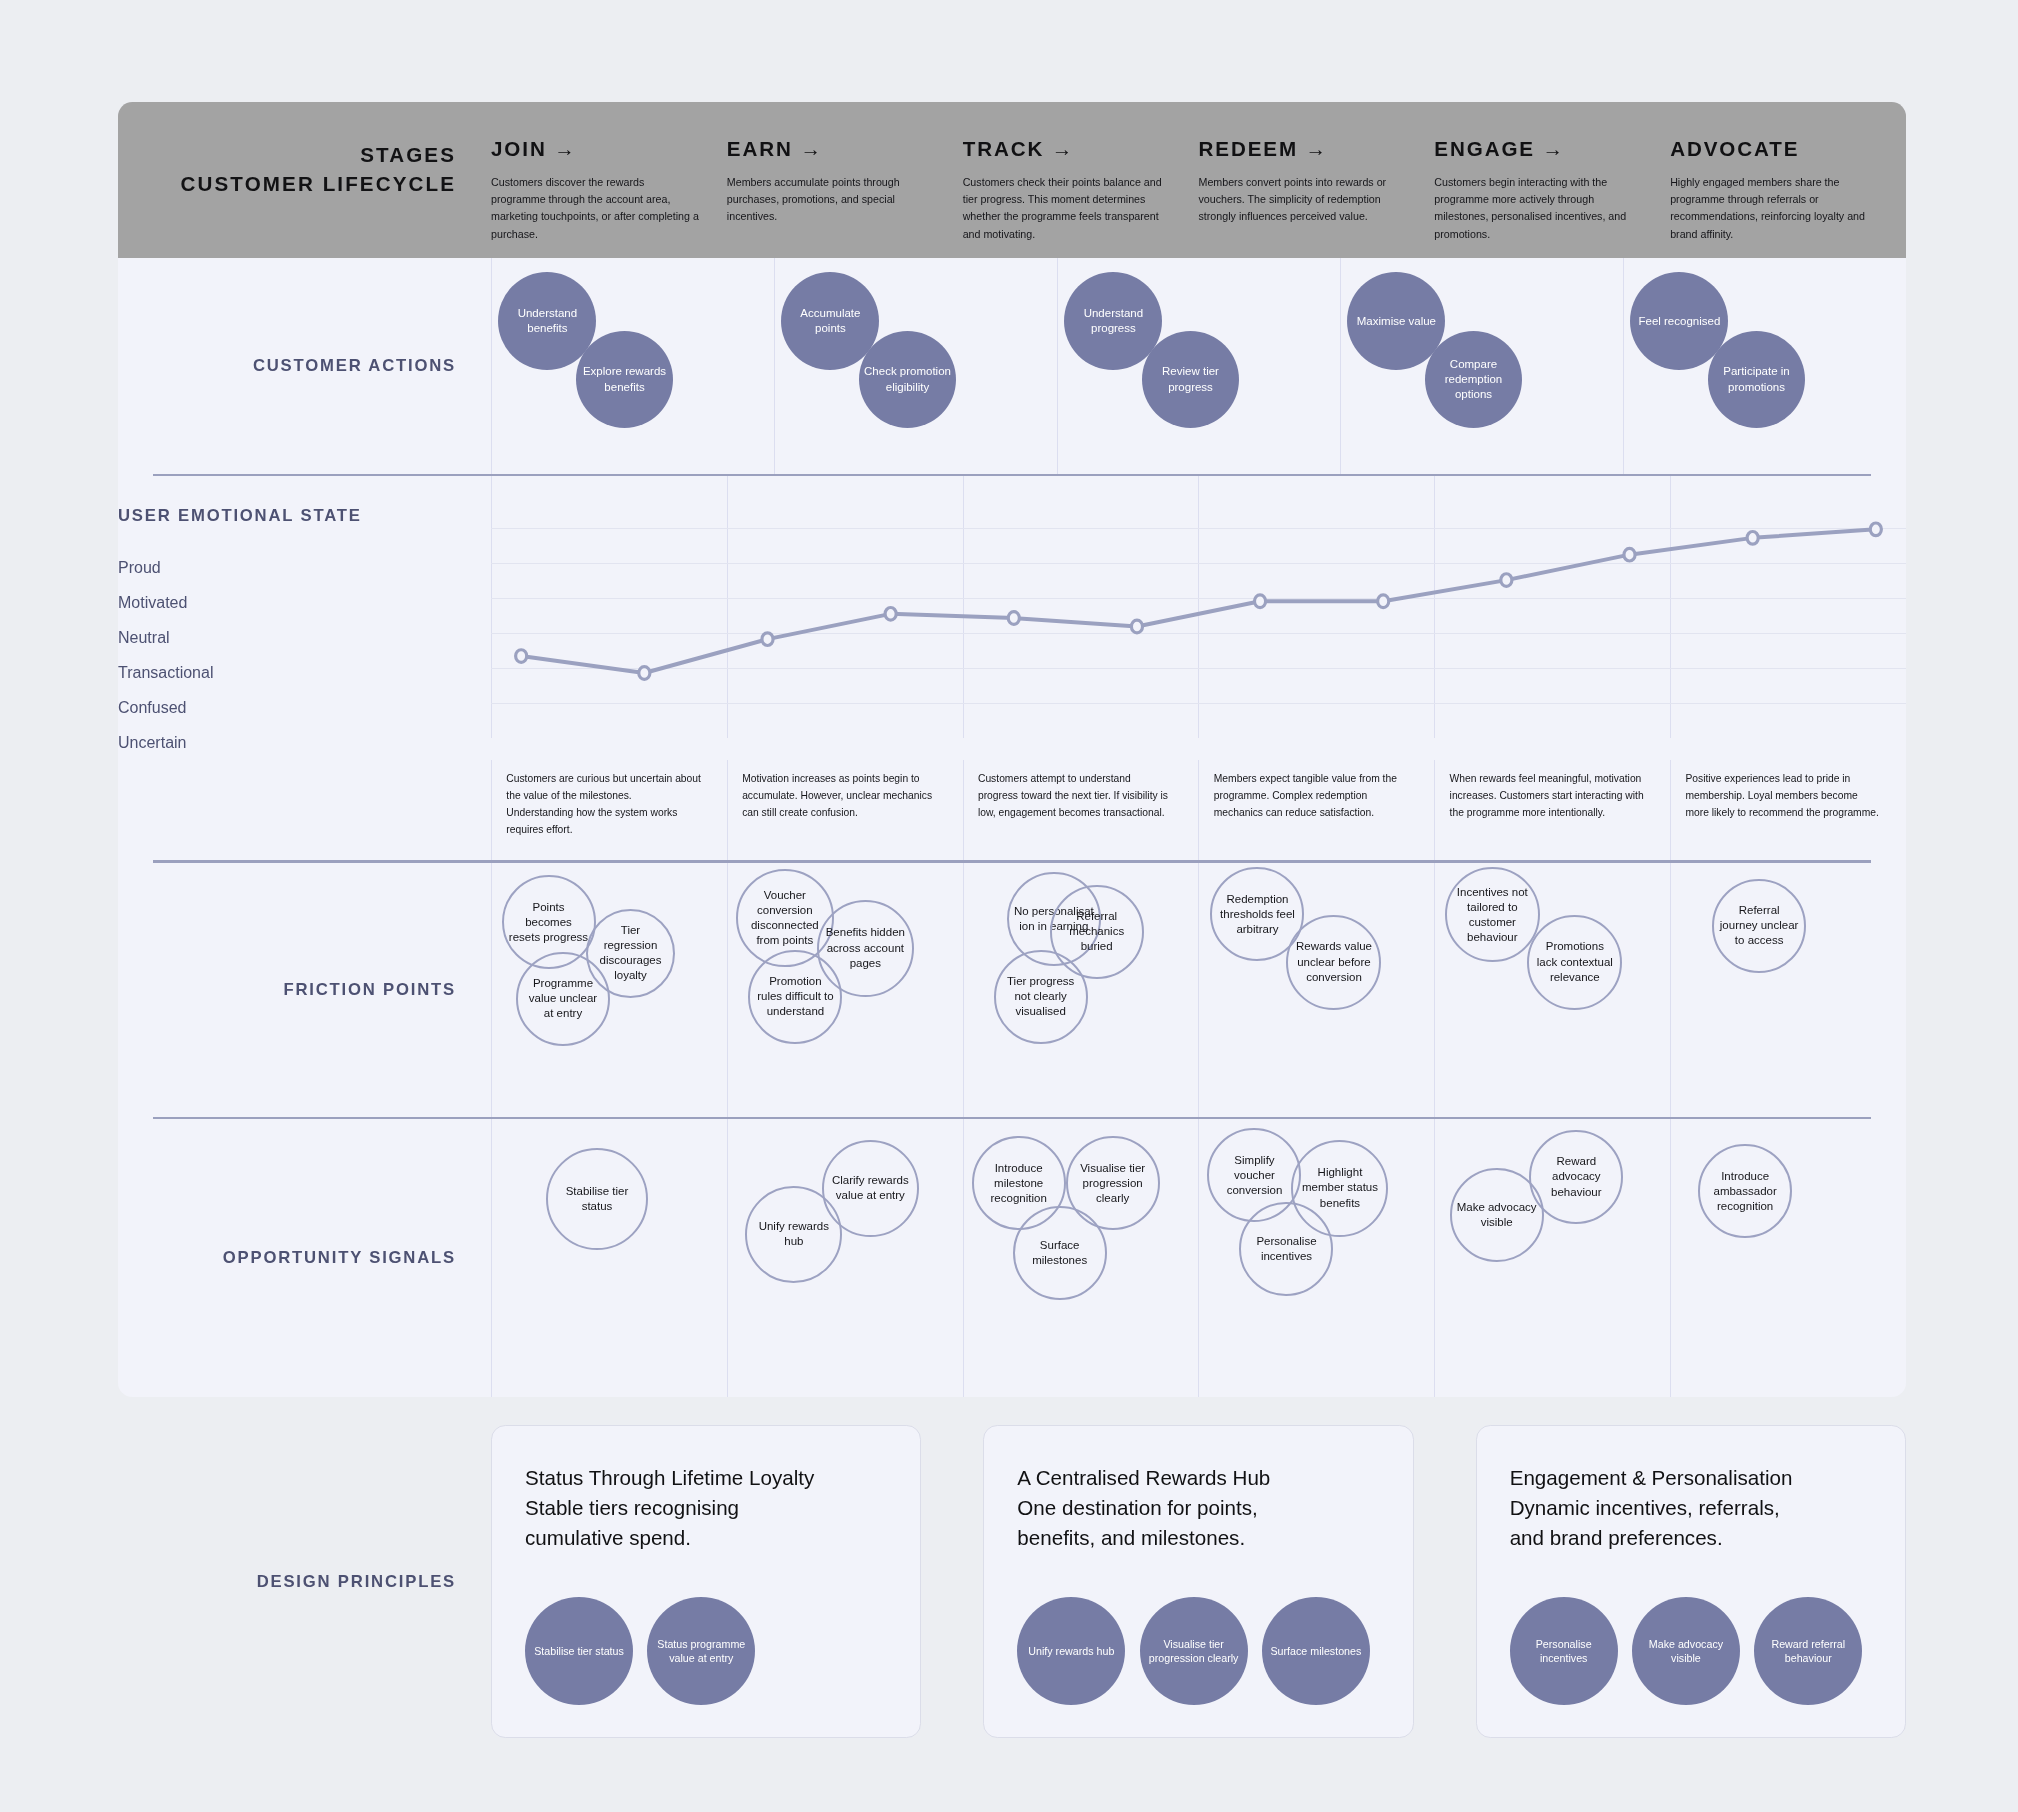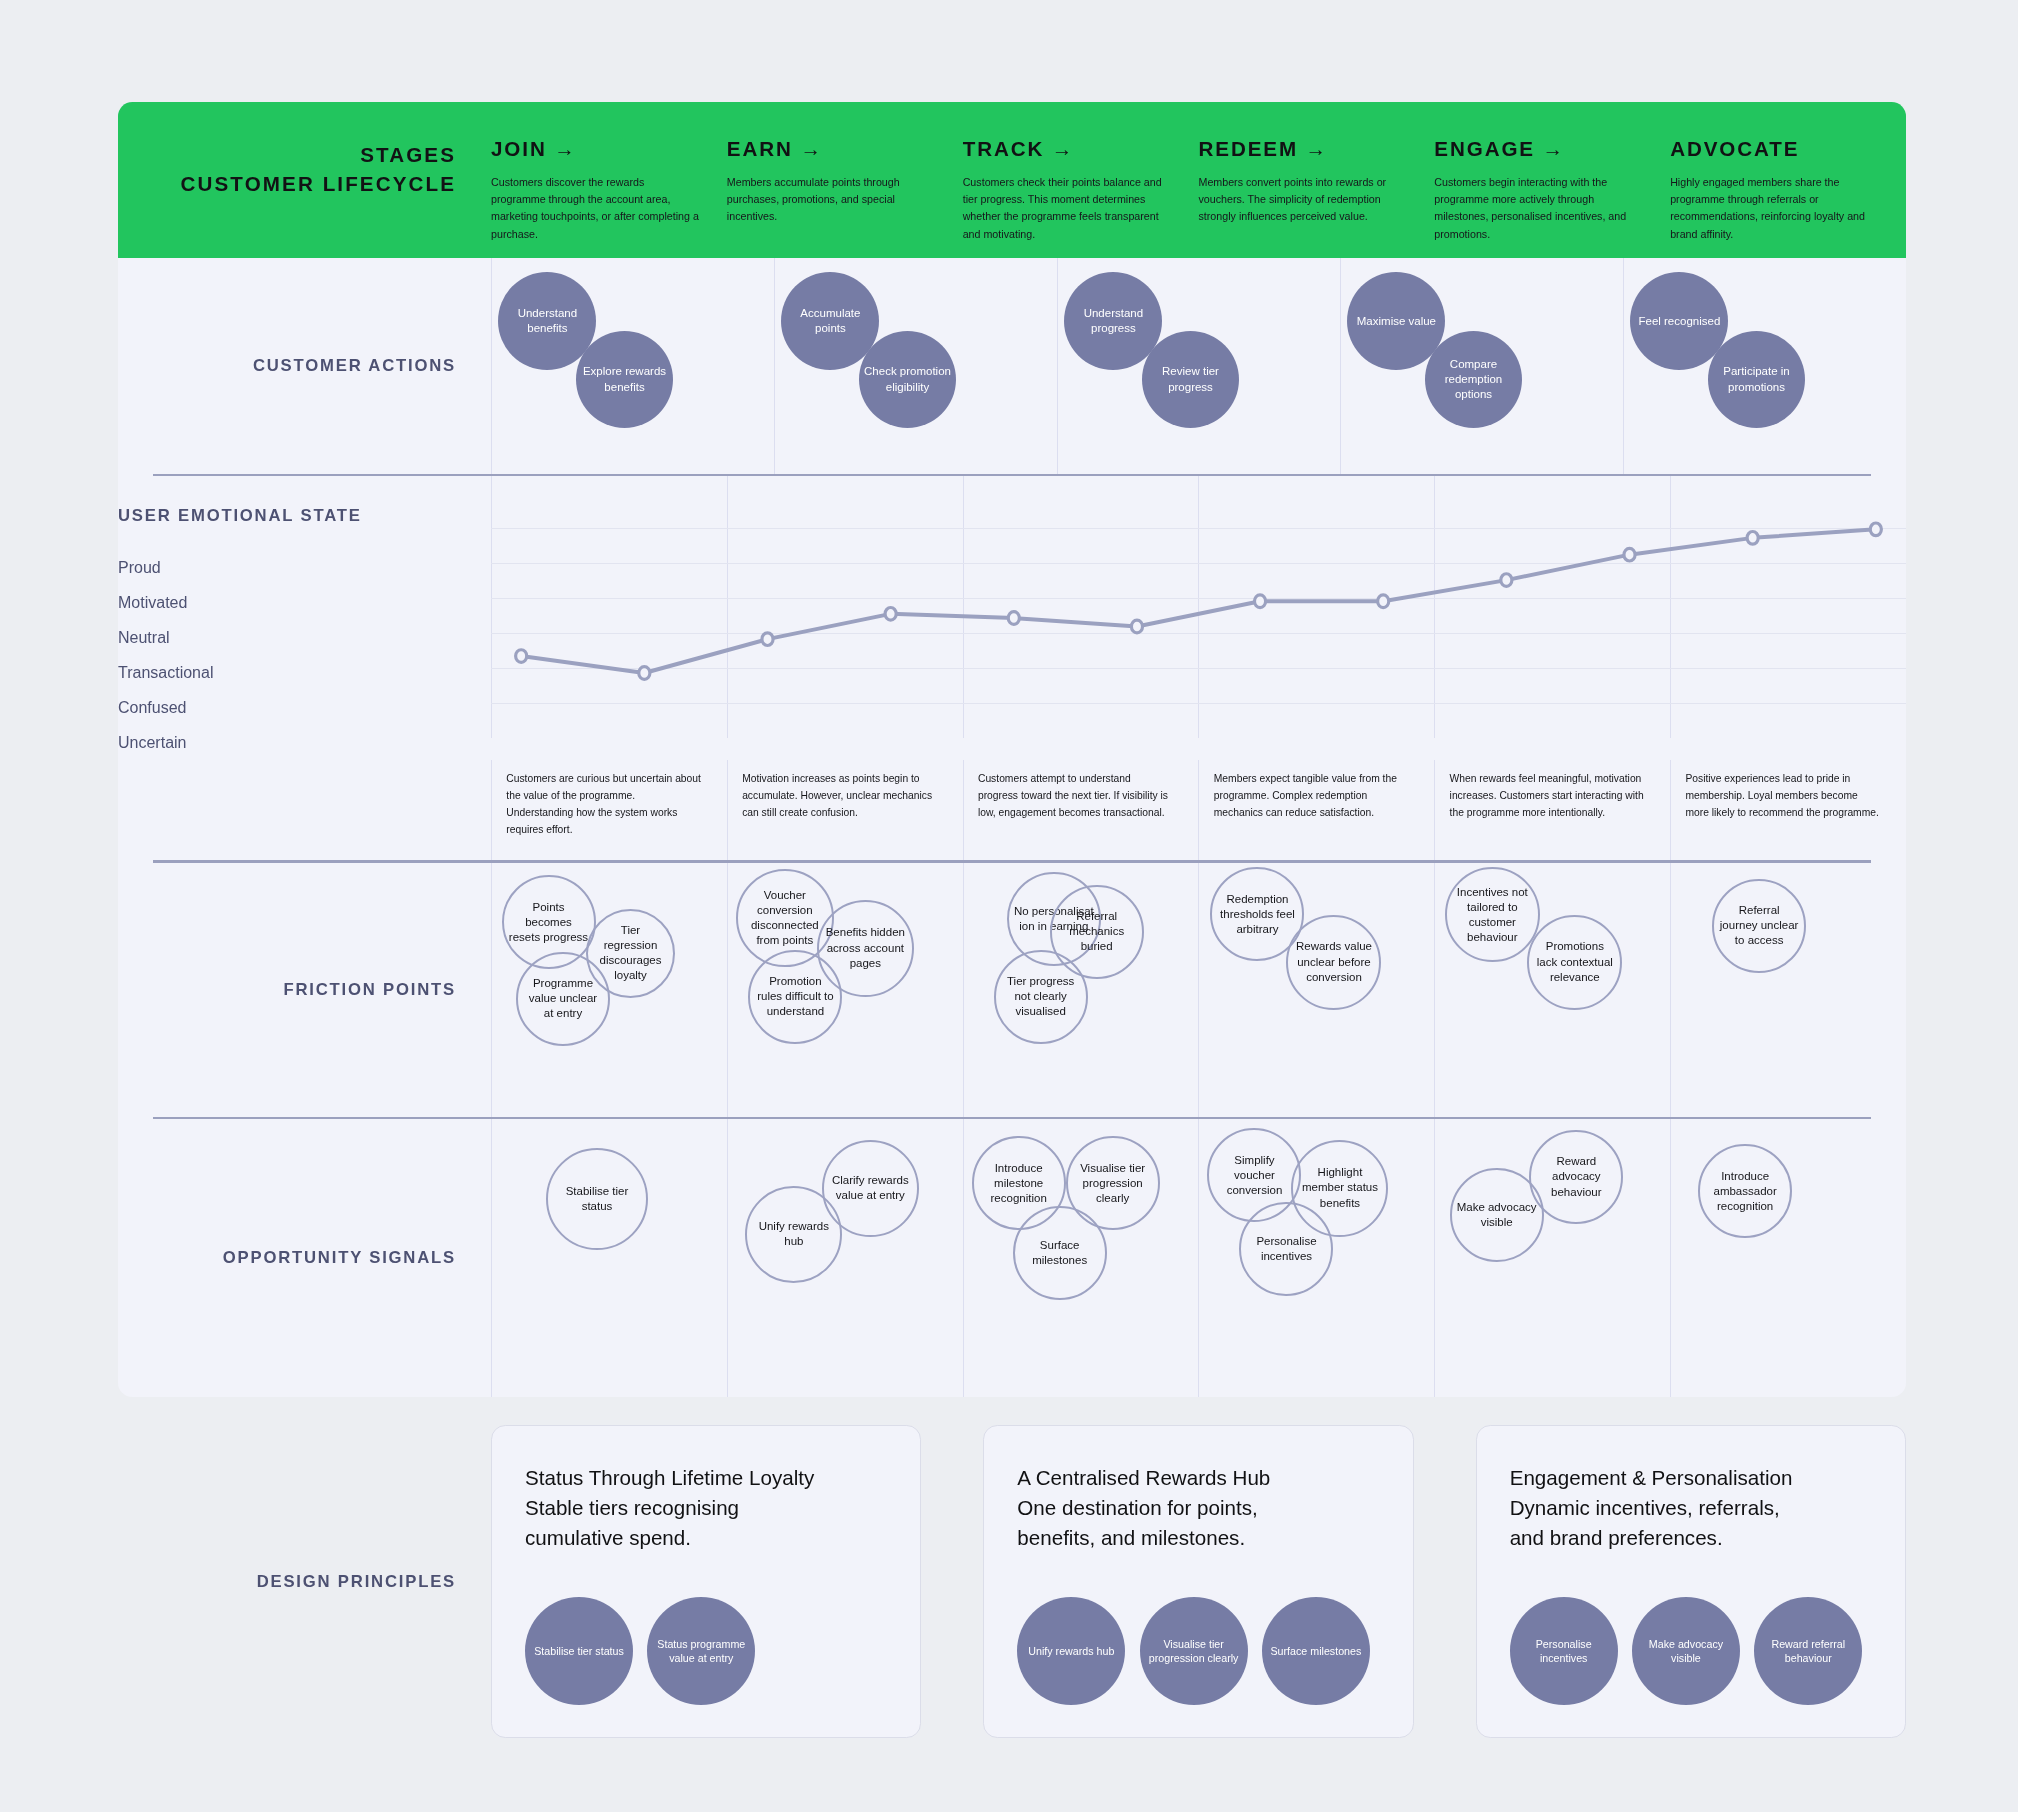--- a/index.html
+++ b/index.html
@@ -17,21 +17,21 @@
     top: 102px;
     width: 1788px;
     background: #f2f3fa;
     border-radius: 14.3px;
     overflow: hidden;
   }
 
   
   .header {
     display: flex;
-    background: #22c55e;
+    background: #a3a3a3;
     height: 156px;
     align-items: flex-start;
   }
   .hdr-left {
     width: 373px;
     flex: none;
     padding: 38px 35px 0 0;
     text-align: right;
   }
   .hdr-title-1, .hdr-title-2 {
@@ -334,21 +334,21 @@
             <ellipse cx="1588.9" cy="77.9" rx="7" ry="8" fill="#f2f3fa" stroke="#9ba1c0" stroke-width="4"></ellipse>
             <ellipse cx="1744.0" cy="67.2" rx="7" ry="8" fill="#f2f3fa" stroke="#9ba1c0" stroke-width="4"></ellipse>
           </g>
       </svg>
     </div>
   </div>
 
   <div class="row">
     <div class="row-label" style="height:auto;"></div>
     <div class="caption-strip" style="flex:1 1 0;">
-      <div class="caption-cell">Customers are curious but uncertain about the value of the programme. Understanding how the system works requires effort.</div>
+      <div class="caption-cell">Customers are curious but uncertain about the value of the milestones. Understanding how the system works requires effort.</div>
       <div class="caption-cell">Motivation increases as points begin to accumulate. However, unclear mechanics can still create confusion.</div>
       <div class="caption-cell">Customers attempt to understand progress toward the next tier. If visibility is low, engagement becomes transactional.</div>
       <div class="caption-cell">Members expect tangible value from the programme. Complex redemption mechanics can reduce satisfaction.</div>
       <div class="caption-cell">When rewards feel meaningful, motivation increases. Customers start interacting with the programme more intentionally.</div>
       <div class="caption-cell">Positive experiences lead to pride in membership. Loyal members become more likely to recommend the programme.</div>
     </div>
   </div>
 
   <div class="row-divider"></div>
 

